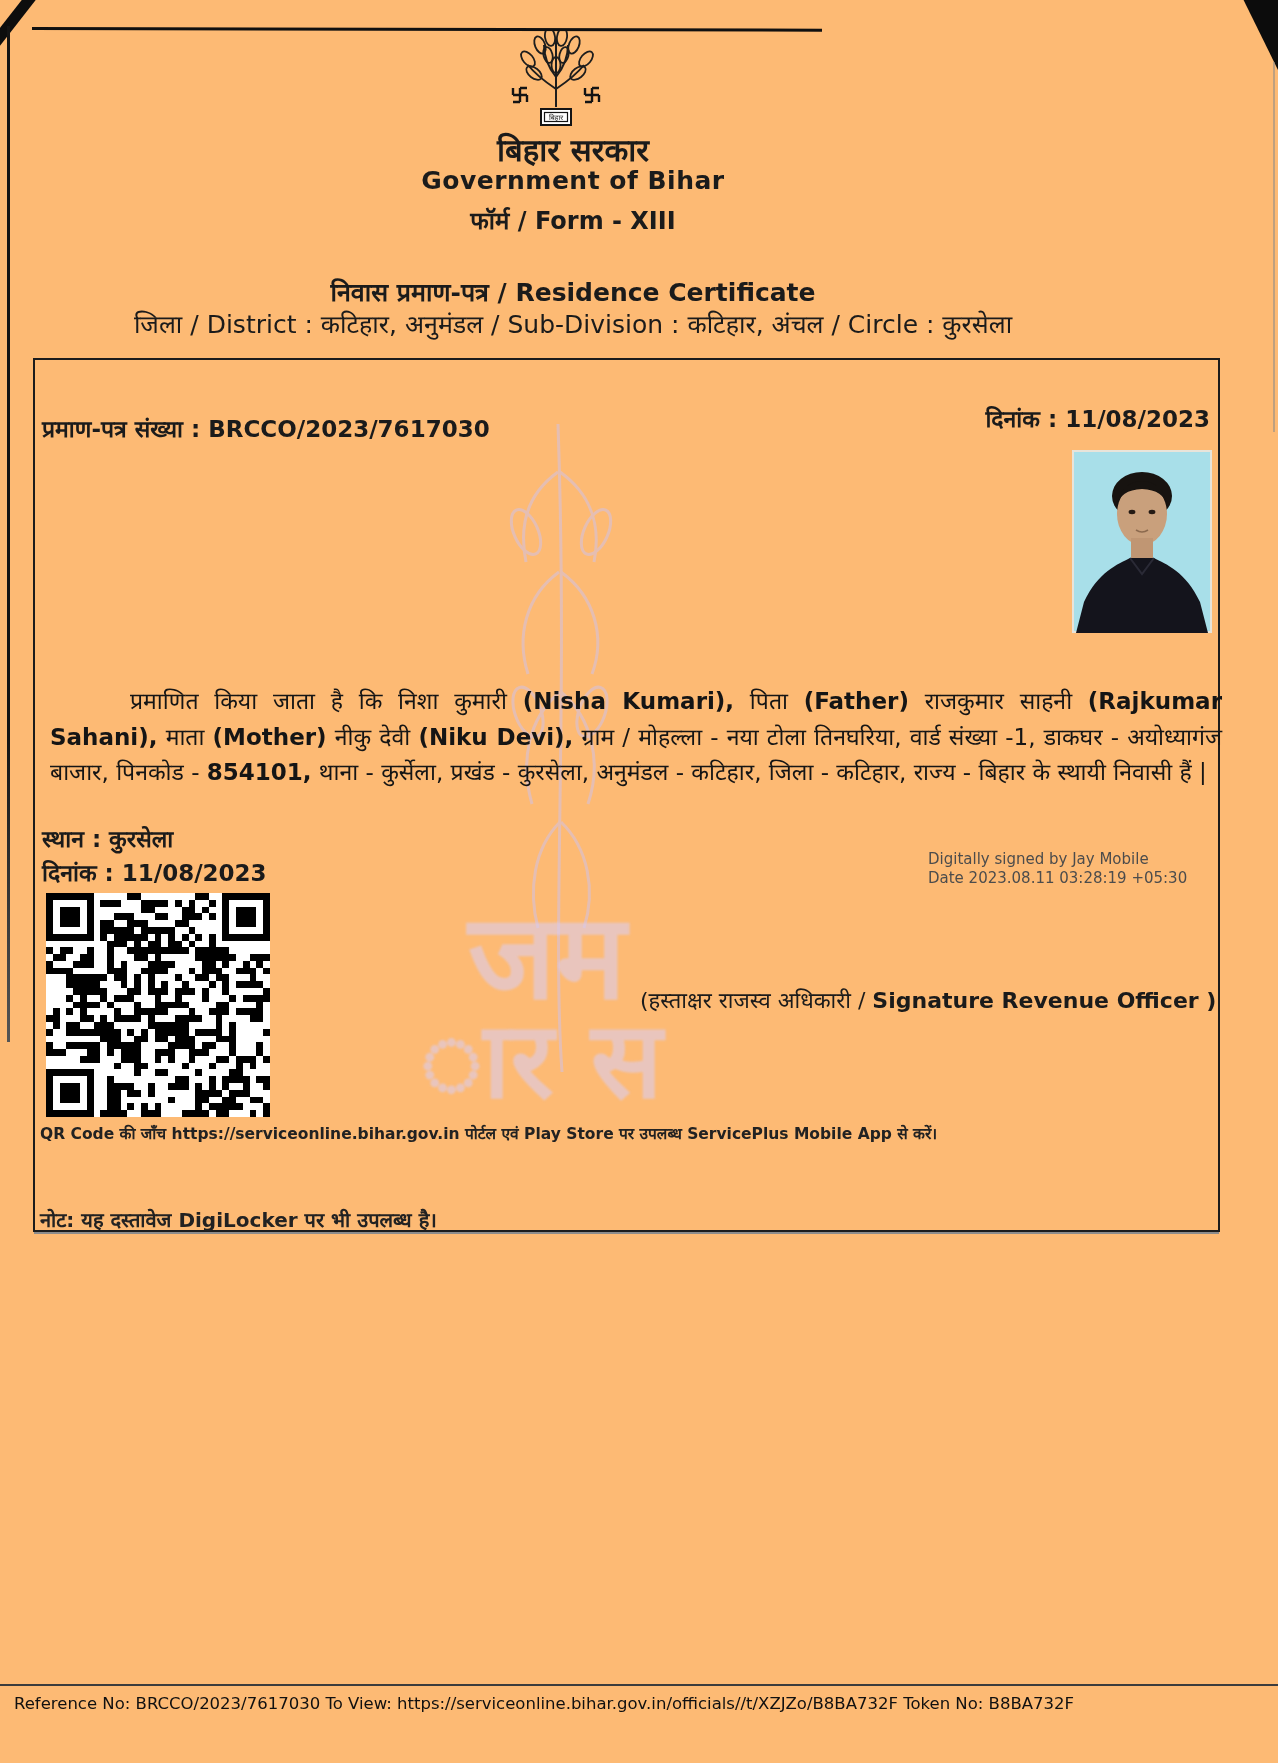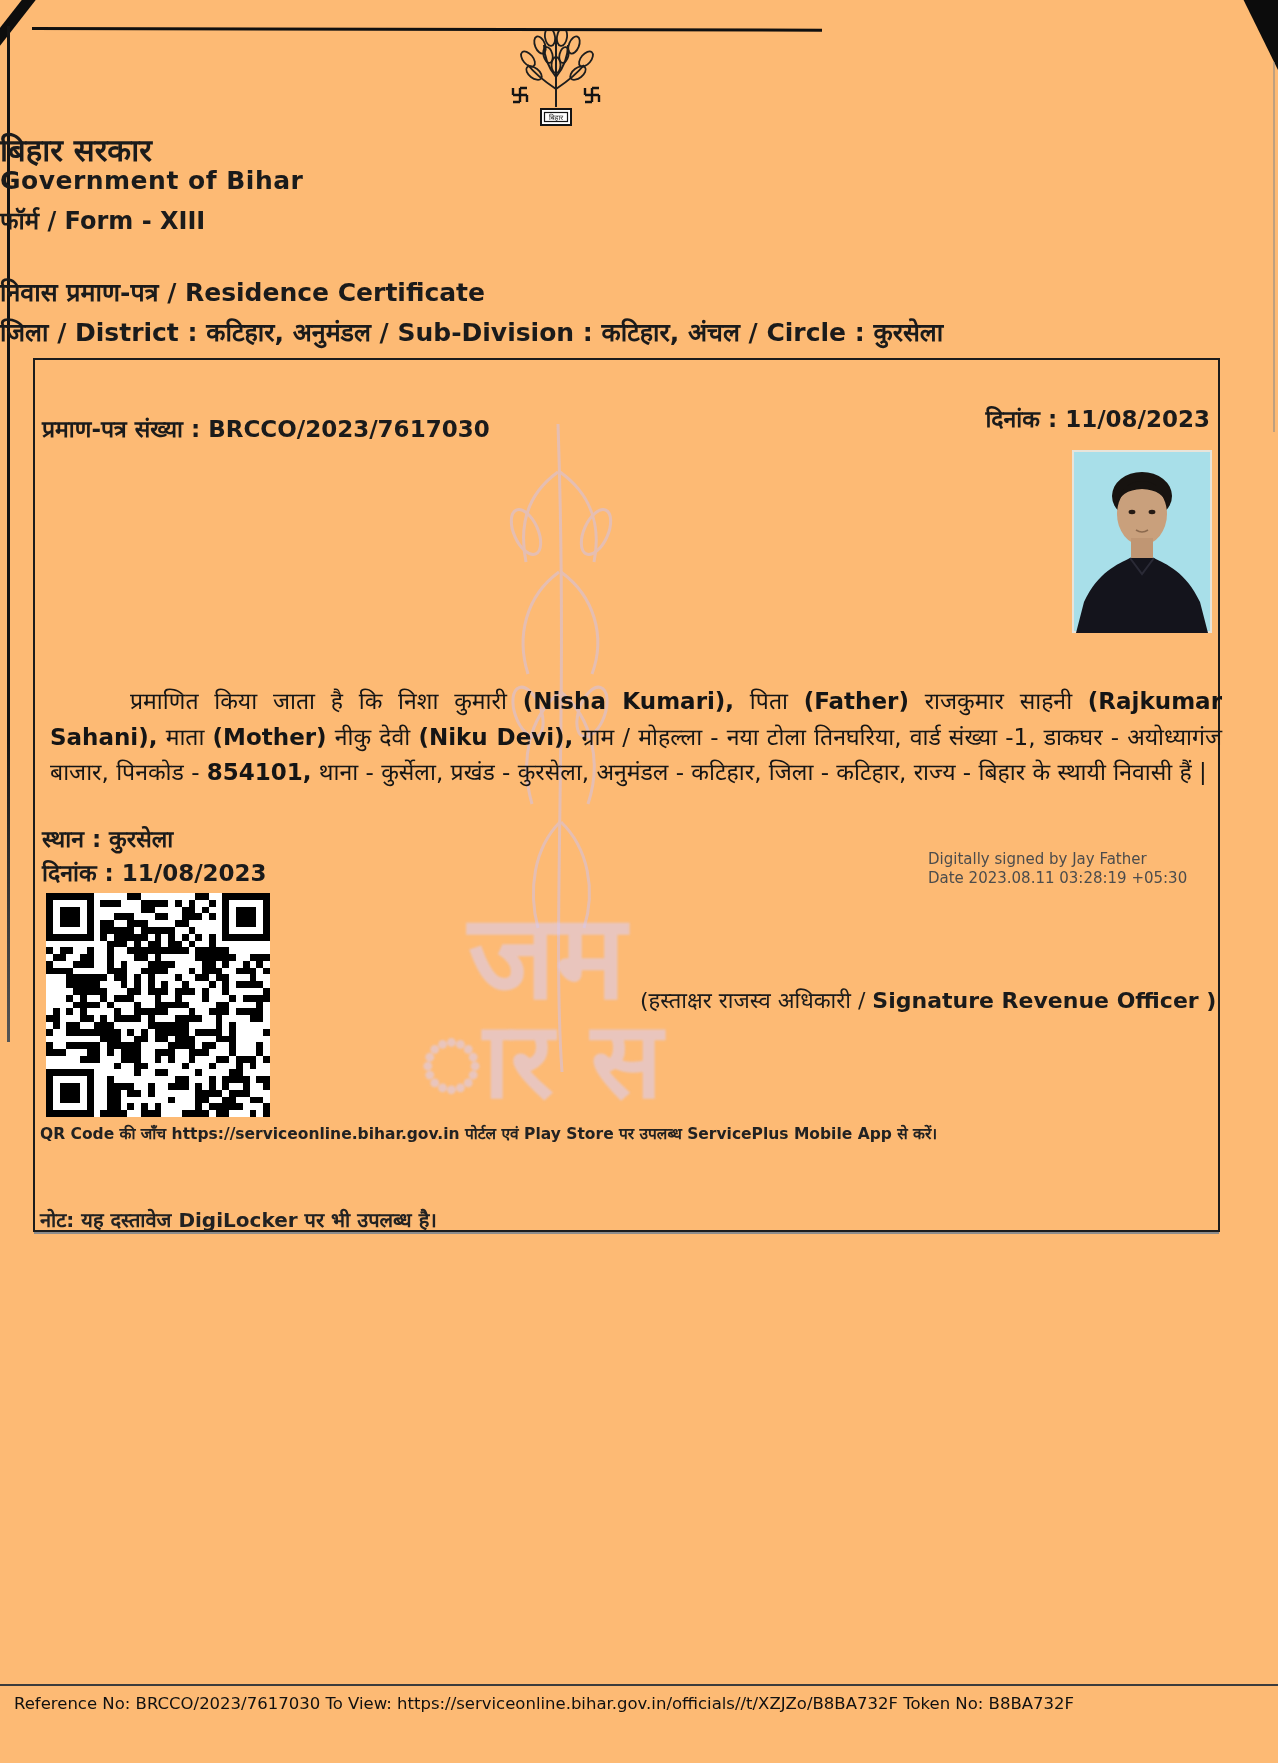--- a/index.html
+++ b/index.html
@@ -6,26 +6,26 @@
   .page{position:relative;width:1278px;height:1763px;background:#fdba74;overflow:hidden;
         font-family:"DejaVu Sans","Liberation Sans",sans-serif;color:#1b1b1b;}
   .abs{position:absolute;}
   
   .corner-tl{left:28px;top:-8px;width:11px;height:60px;background:#0d0d0d;transform:rotate(38deg);transform-origin:top left;}
   .corner-tr{left:1236px;top:0;width:42px;height:70px;background:#0c0c0c;clip-path:polygon(18% 0,100% 0,100% 100%);}
   .edge-left{left:7px;top:26px;width:3px;height:1016px;background:linear-gradient(#141414 70%,#555);}
   .edge-top{left:32px;top:27px;width:790px;height:3px;background:#101010;transform:rotate(.12deg);transform-origin:left;}
   .edge-right{left:1273px;top:62px;width:2px;height:370px;background:#8a8a8a;opacity:.55;}
   
-  .hdr{left:0;width:1114px;text-align:left;}
+  .hdr{left:16px;width:1114px;text-align:center;}
   .title-hi{top:128px;font-size:31px;font-weight:700;}
   .title-en{top:166px;font-size:25px;font-weight:700;letter-spacing:.5px;}
   .form-line{top:203px;font-size:24px;font-weight:700;}
   .cert-title{top:274px;font-size:25px;font-weight:700;}
-  .district-line{top:306px;font-size:25px;font-weight:700;margin-top:8px;}
+  .district-line{top:306px;font-size:25px;font-weight:400;}
   .emblem{left:500px;top:31px;width:112px;height:100px;}
   
   .main-box{left:33px;top:358px;width:1183px;height:870px;border:2px solid #1c1c1c;box-shadow:0 3px 0 -1px #8c8c8c;}
   .cert-no{left:42px;top:412px;font-size:23px;font-weight:700;}
   .cert-date{right:68px;top:402px;font-size:23px;font-weight:700;}
   .photo{left:1072px;top:450px;width:140px;height:183px;}
   .body-text{left:38px;top:672px;width:1172px;font-size:23px;line-height:35.5px;
              text-align:justify;text-indent:80px;margin:12px;color:#151515;}
   .body-text b{font-weight:700;}
   .place-line{left:42px;top:822px;font-size:23px;font-weight:700;}
@@ -587,21 +587,21 @@
       <rect x="6" y="18" width="1" height="1" fill="#000"></rect>
       <rect x="20" y="6" width="1" height="1" fill="#000"></rect>
       <rect x="6" y="20" width="1" height="1" fill="#000"></rect>
       <rect x="22" y="6" width="1" height="1" fill="#000"></rect>
       <rect x="6" y="22" width="1" height="1" fill="#000"></rect>
       <rect x="24" y="6" width="1" height="1" fill="#000"></rect>
       <rect x="6" y="24" width="1" height="1" fill="#000"></rect>
     </svg>
 
   <div class="abs dsig">
-    <div>Digitally signed by Jay Father</div>
+    <div>Digitally signed by Jay Mobile</div>
     <div>Date 2023.08.11 03:28:19 +05:30</div>
   </div>
 
   <div class="abs sig-caption">
     <span>(हस्ताक्षर राजस्व अधिकारी / </span><b>Signature Revenue Officer )</b>
   </div>
 
   <div class="abs qr-note1">QR Code की जाँच https://serviceonline.bihar.gov.in पोर्टल एवं Play Store पर उपलब्ध ServicePlus Mobile App से करें।</div>
   <div class="abs qr-note2">नोट: यह दस्तावेज DigiLocker पर भी उपलब्ध है।</div>
 

